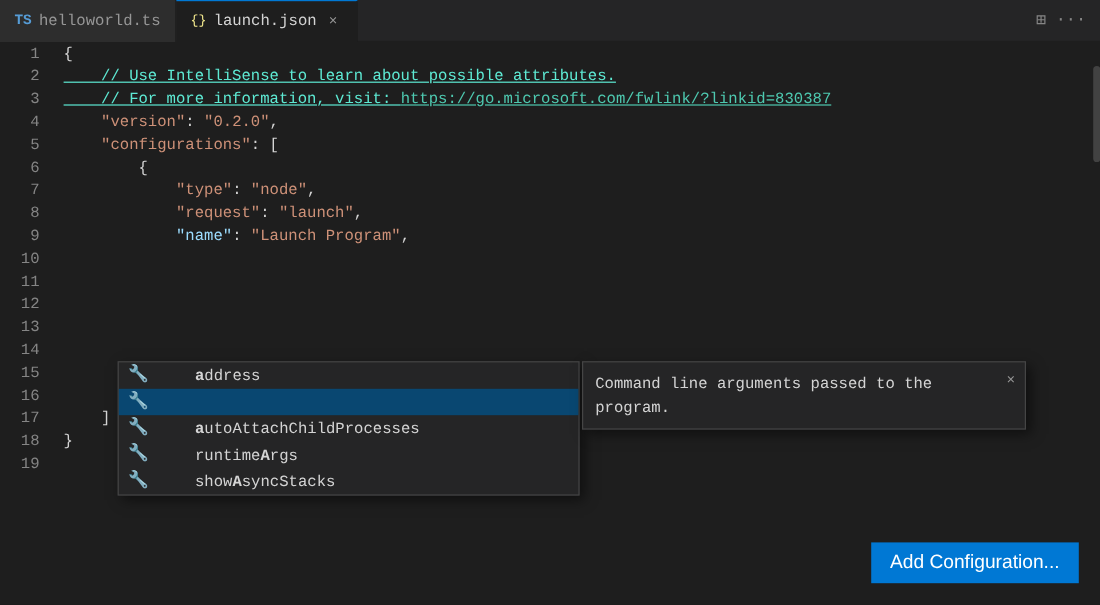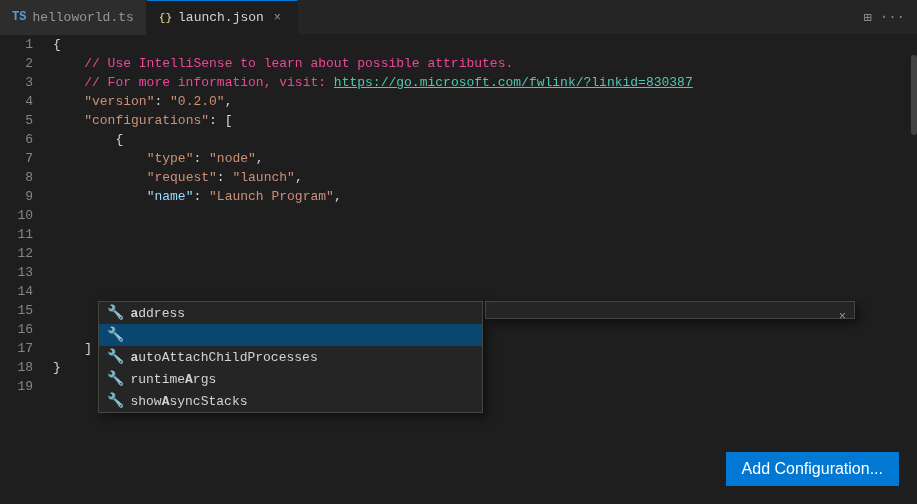--- a/index.html
+++ b/index.html
@@ -96,21 +96,21 @@
       position: relative;
     }
     .code-line {
       height: 19px;
       white-space: pre;
       display: flex;
       align-items: center;
     }
 
     
-    .c-comment { color: #ec4899; }
+    .c-comment { color: #5eead4; text-decoration: underline; }
     .c-string { color: #ce9178; }
     .c-key { color: #9cdcfe; }
     .c-link { color: #4ec9b0; text-decoration: underline; }
     .c-bracket { color: #d4d4d4; }
     .c-default { color: #d4d4d4; }
     .c-cursor { display: inline-block; width: 1.5px; height: 14px; background: #aeafad; vertical-align: middle; animation: blink 1s step-end infinite; }
     @keyframes blink { 50% { opacity: 0; } }
 
     
     .autocomplete-dropdown {
@@ -134,21 +134,21 @@
       color: #d4d4d4;
     }
     .autocomplete-item:hover, .autocomplete-item.selected {
       background: #094771;
     }
     .ac-icon {
       color: #1e88e5;
       font-size: 14px;
       flex-shrink: 0;
     }
-    .ac-label { flex: 1; }
+    .ac-label { flex: 1; margin-left: 32px; }
     .ac-match { font-weight: bold; }
 
     
     .tooltip {
       position: absolute;
       top: 266px;
       left: 440px;
       width: 370px;
       background: #252526;
       border: 1px solid #454545;
@@ -321,20 +321,21 @@
         <span class="ac-icon">🔧</span>
         <span class="ac-label">runtime<span class="ac-match">A</span>rgs</span>
       </div>
       <div class="autocomplete-item">
         <span class="ac-icon">🔧</span>
         <span class="ac-label">show<span class="ac-match">A</span>syncStacks</span>
       </div>
     </div>
 
     <div class="tooltip">
+      <span>Command line arguments passed to the program.</span>
       <span class="tooltip-close">×</span>
     </div>
 
     <div class="scrollbar">
       <div class="scrollbar-thumb"></div>
     </div>
 
     <button class="add-config-btn">Add Configuration...</button>
   </div>
 </div>

